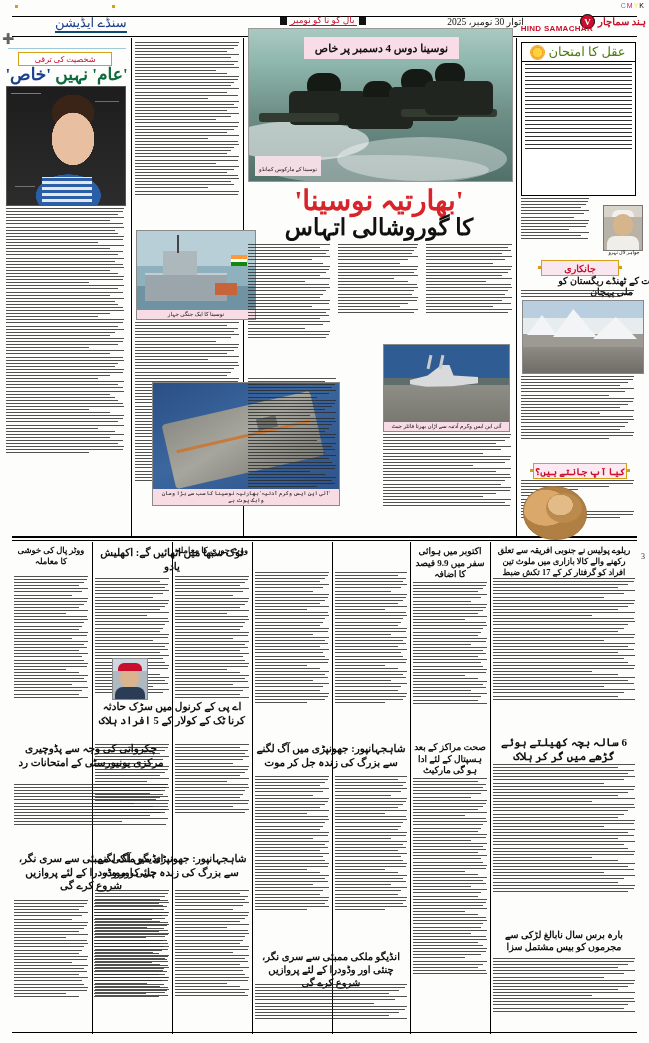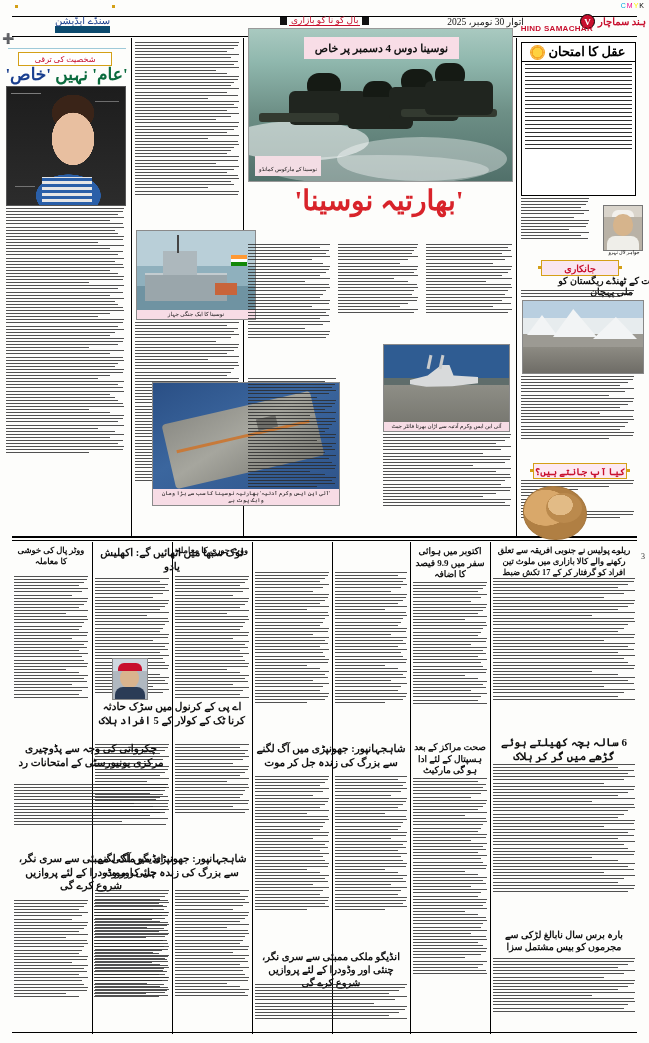--- a/index.html
+++ b/index.html
@@ -26,22 +26,22 @@
   .mh-logo{position:absolute;right:3px;top:0px;display:flex;align-items:center;gap:3px;}
   .mh-badge{width:13px;height:13px;border-radius:50%;background:#c8102e;color:#fff;
      font-size:9px;font-weight:bold;display:flex;align-items:center;justify-content:center;
      border:1px solid #000;}
   .mh-urdu{font-size:10px;color:#c8102e;font-weight:bold;}
   .mh-en{font-size:8px;color:#c8102e;font-weight:bold;letter-spacing:.3px;font-family:"Liberation Sans",sans-serif;}
   .mh-date{position:absolute;right:125px;top:2px;font-size:9.5px;color:#111;}
   .mh-center{position:absolute;left:280px;top:1px;display:flex;align-items:center;gap:2px;}
   .mh-sq{width:7px;height:8px;background:#111;}
   .mh-ctext{font-size:9px;color:#c8102e;border-bottom:1px solid #c8102e;padding:0 2px;}
-  .mh-left{position:absolute;left:55px;top:1px;font-size:10px;color:#1a3f8f;
-     border-bottom:7px solid #0c4a6e;}
+  .mh-left{position:absolute;left:55px;top:1px;font-size:13px;color:#1a3f8f;
+     border-bottom:2px solid #0c4a6e;}
   .cmyk{position:absolute;right:4px;top:2px;font-size:7px;font-family:"Liberation Sans",sans-serif;letter-spacing:1px;}
   .cmyk span:nth-child(1){color:#00a7e1}.cmyk span:nth-child(2){color:#ec008c}
   .cmyk span:nth-child(3){color:#fff200}.cmyk span:nth-child(4){color:#000}
 
   
   #pd-tag{position:absolute;left:18px;top:52px;width:92px;height:12px;
      border:1px solid #d4a017;background:#fff;display:flex;align-items:center;justify-content:center;}
   #pd-tag span{font-size:8px;color:#c8102e;}
   .tag-dot{position:absolute;width:3px;height:3px;background:#d4a017;top:5px;}
   #pd-head{position:absolute;left:4px;top:64px;width:125px;text-align:center;
@@ -107,21 +107,21 @@
      background:linear-gradient(180deg,#8e8e86 0%,#73736c 100%);}
   #jet .plane{position:absolute;left:26px;top:20px;width:68px;height:26px;background:#d8dadb;
      clip-path:polygon(0 58%,26% 40%,46% 0,58% 0,64% 40%,100% 46%,100% 70%,62% 82%,24% 84%,0 74%);}
   #jet .tail1{position:absolute;left:44px;top:10px;width:3px;height:14px;background:#c9cbcc;transform:rotate(12deg)}
   #jet .tail2{position:absolute;left:56px;top:10px;width:3px;height:14px;background:#c9cbcc;transform:rotate(12deg)}
 
   
   .rbox{position:absolute;border:1px solid #000;background:#fff;}
   .rbox-head{display:flex;align-items:center;gap:4px;justify-content:center;height:18px;
      border-bottom:1px solid #000;}
-  .rbox-head .t{font-size:13px;font-weight:bold;color:#000000;}
+  .rbox-head .t{font-size:13px;font-weight:normal;color:#4d7c0f;}
   .sun{width:13px;height:13px;border-radius:50%;
      background:radial-gradient(circle,#ffd23f 0 52%,#f5a623 53% 100%);
      box-shadow:0 0 0 1px #f5a623;}
   .pink-title{position:absolute;height:14px;background:#f9e6ef;border:1px solid #d4a017;
      display:flex;align-items:center;justify-content:center;}
   .pink-title span{font-size:9.5px;font-weight:bold;color:#c8102e;}
 
   #nehru{position:absolute;right:6px;top:205px;width:38px;height:44px;
      background:linear-gradient(180deg,#d9d4cb 0 26%,#b9b2a6 26% 100%);border:1px solid #777;}
   #nehru .face{position:absolute;left:9px;top:8px;width:20px;height:22px;border-radius:48%;background:#d6b48c;}
@@ -159,21 +159,21 @@
     <div class="mh-logo" data-name="masthead-logo">
       <span class="mh-badge" data-name="logo-badge">V</span>
       <span class="mh-urdu urdu" data-name="brand-name-urdu">ہند سماچار</span>
     </div>
     <div style="position:absolute;right:56px;top:3px;" data-name="brand-name-english-wrap">
       <span class="mh-en" data-name="brand-name-english">HIND SAMACHAR</span>
     </div>
     <div class="mh-date urdu" data-name="issue-date">اتوار 30 نومبر، 2025</div>
     <div class="mh-center" data-name="masthead-center-strip">
       <span class="mh-sq" data-name="strip-square-left"></span>
-      <span class="mh-ctext urdu" data-name="strip-text">بال کو نا کو بازاری</span>
+      <span class="mh-ctext urdu" data-name="strip-text">بال کو نا کو نومبر</span>
       <span class="mh-sq" data-name="strip-square-right"></span>
     </div>
     <div class="mh-left urdu" data-name="edition-label">سنڈے ایڈیشن</div>
   </div>
   <div class="hr" style="left:12px;top:36px;width:625px;"></div>
 
   <div class="vr" style="left:131px;top:38px;height:498px;"></div>
   <div class="vr" style="left:243px;top:38px;height:498px;"></div>
   <div class="vr" style="left:516px;top:38px;height:498px;"></div>
   <div class="hr-thick" style="left:12px;top:536px;width:625px;"></div>
@@ -419,20 +419,21 @@
     <div id="navcap" data-name="navy-day-banner">
       <span class="urdu" data-name="navy-day-banner-text">نوسینا دوس 4 دسمبر پر خاص</span>
     </div>
     <div id="navcredit" data-name="navy-photo-credit-box">
       <span class="urdu" data-name="navy-photo-credit">نوسینا کے مارکوس کمانڈو</span>
     </div>
   </div>
 
   <div id="mainhead" class="urdu" data-name="main-headline">
     <div class="l1" data-name="main-headline-line1">'بھارتیہ نوسینا'</div>
+    <div class="l2" data-name="main-headline-line2">کا گوروشالی اتہاس</div>
   </div>
 
   <div class="body-col" style="left:248px;top:244px;width:82px;height:130px;" data-name="navy-lead-col-a">
     <div class="ln s1"></div>
       <div class="ln s3"></div>
       <div class="ln s4"></div>
       <div class="ln s2"></div>
     <div class="ln s1"></div>
       <div class="ln s5"></div>
       <div class="ln s6"></div>

